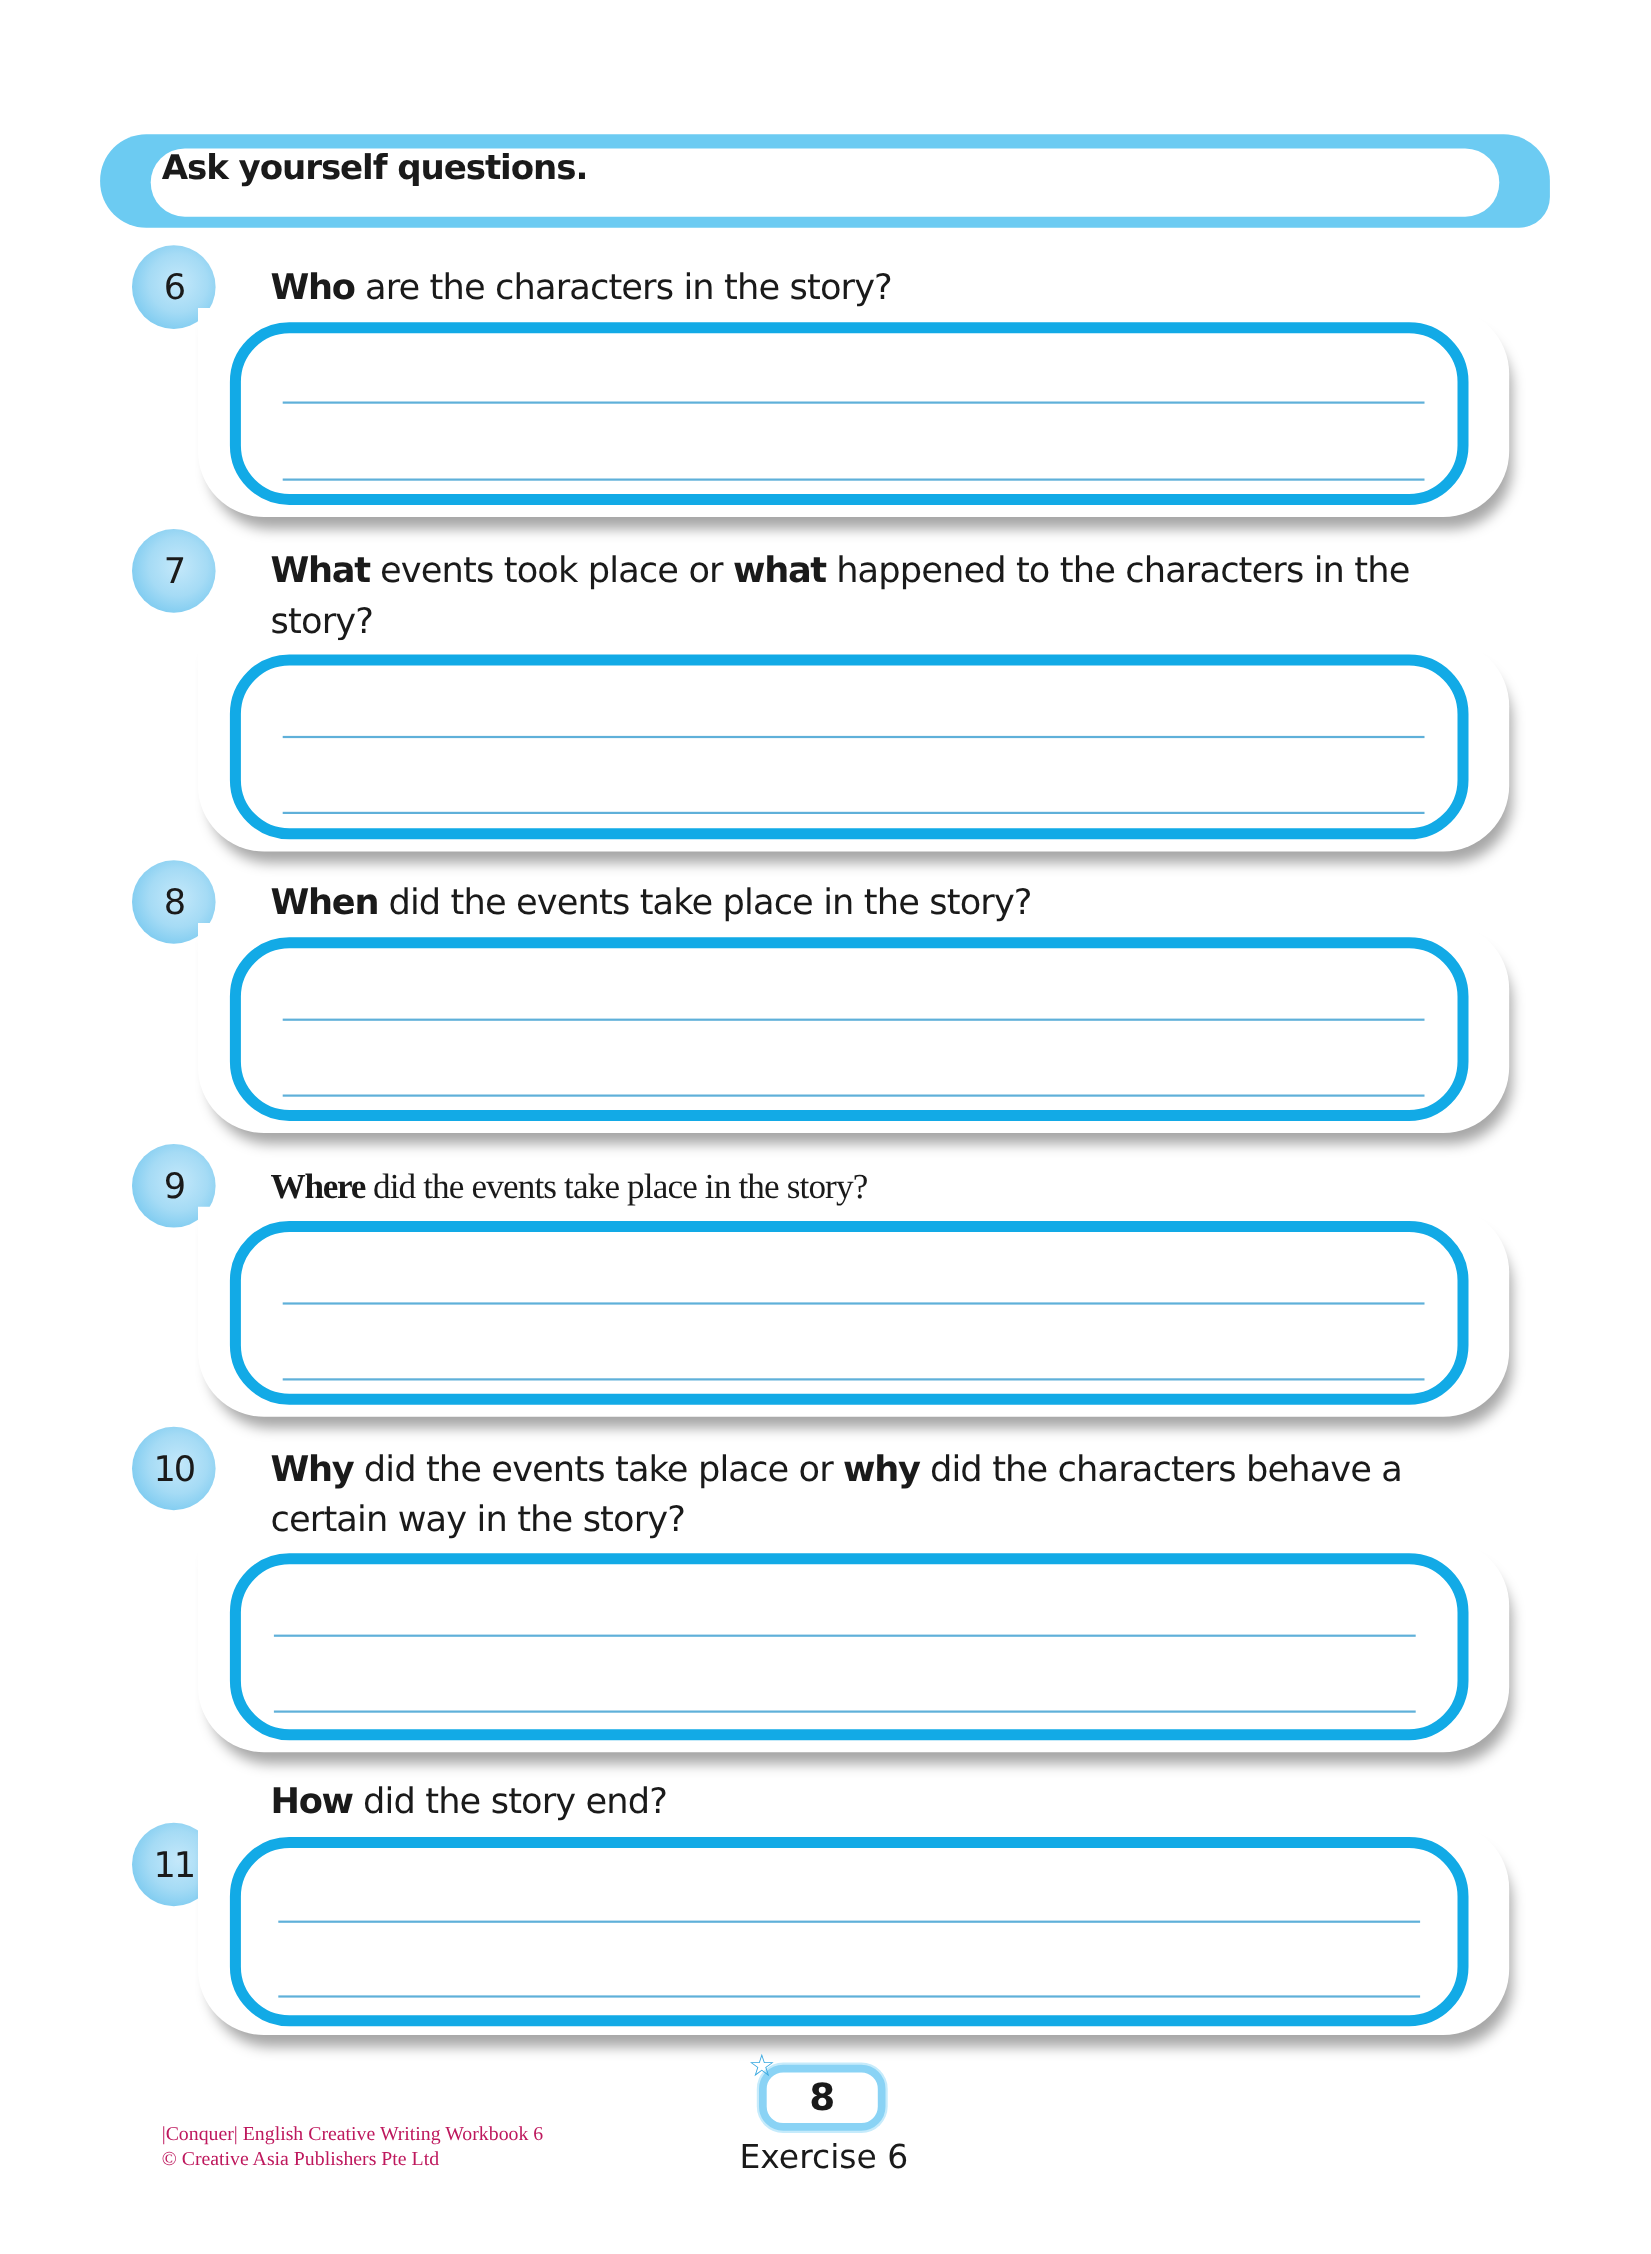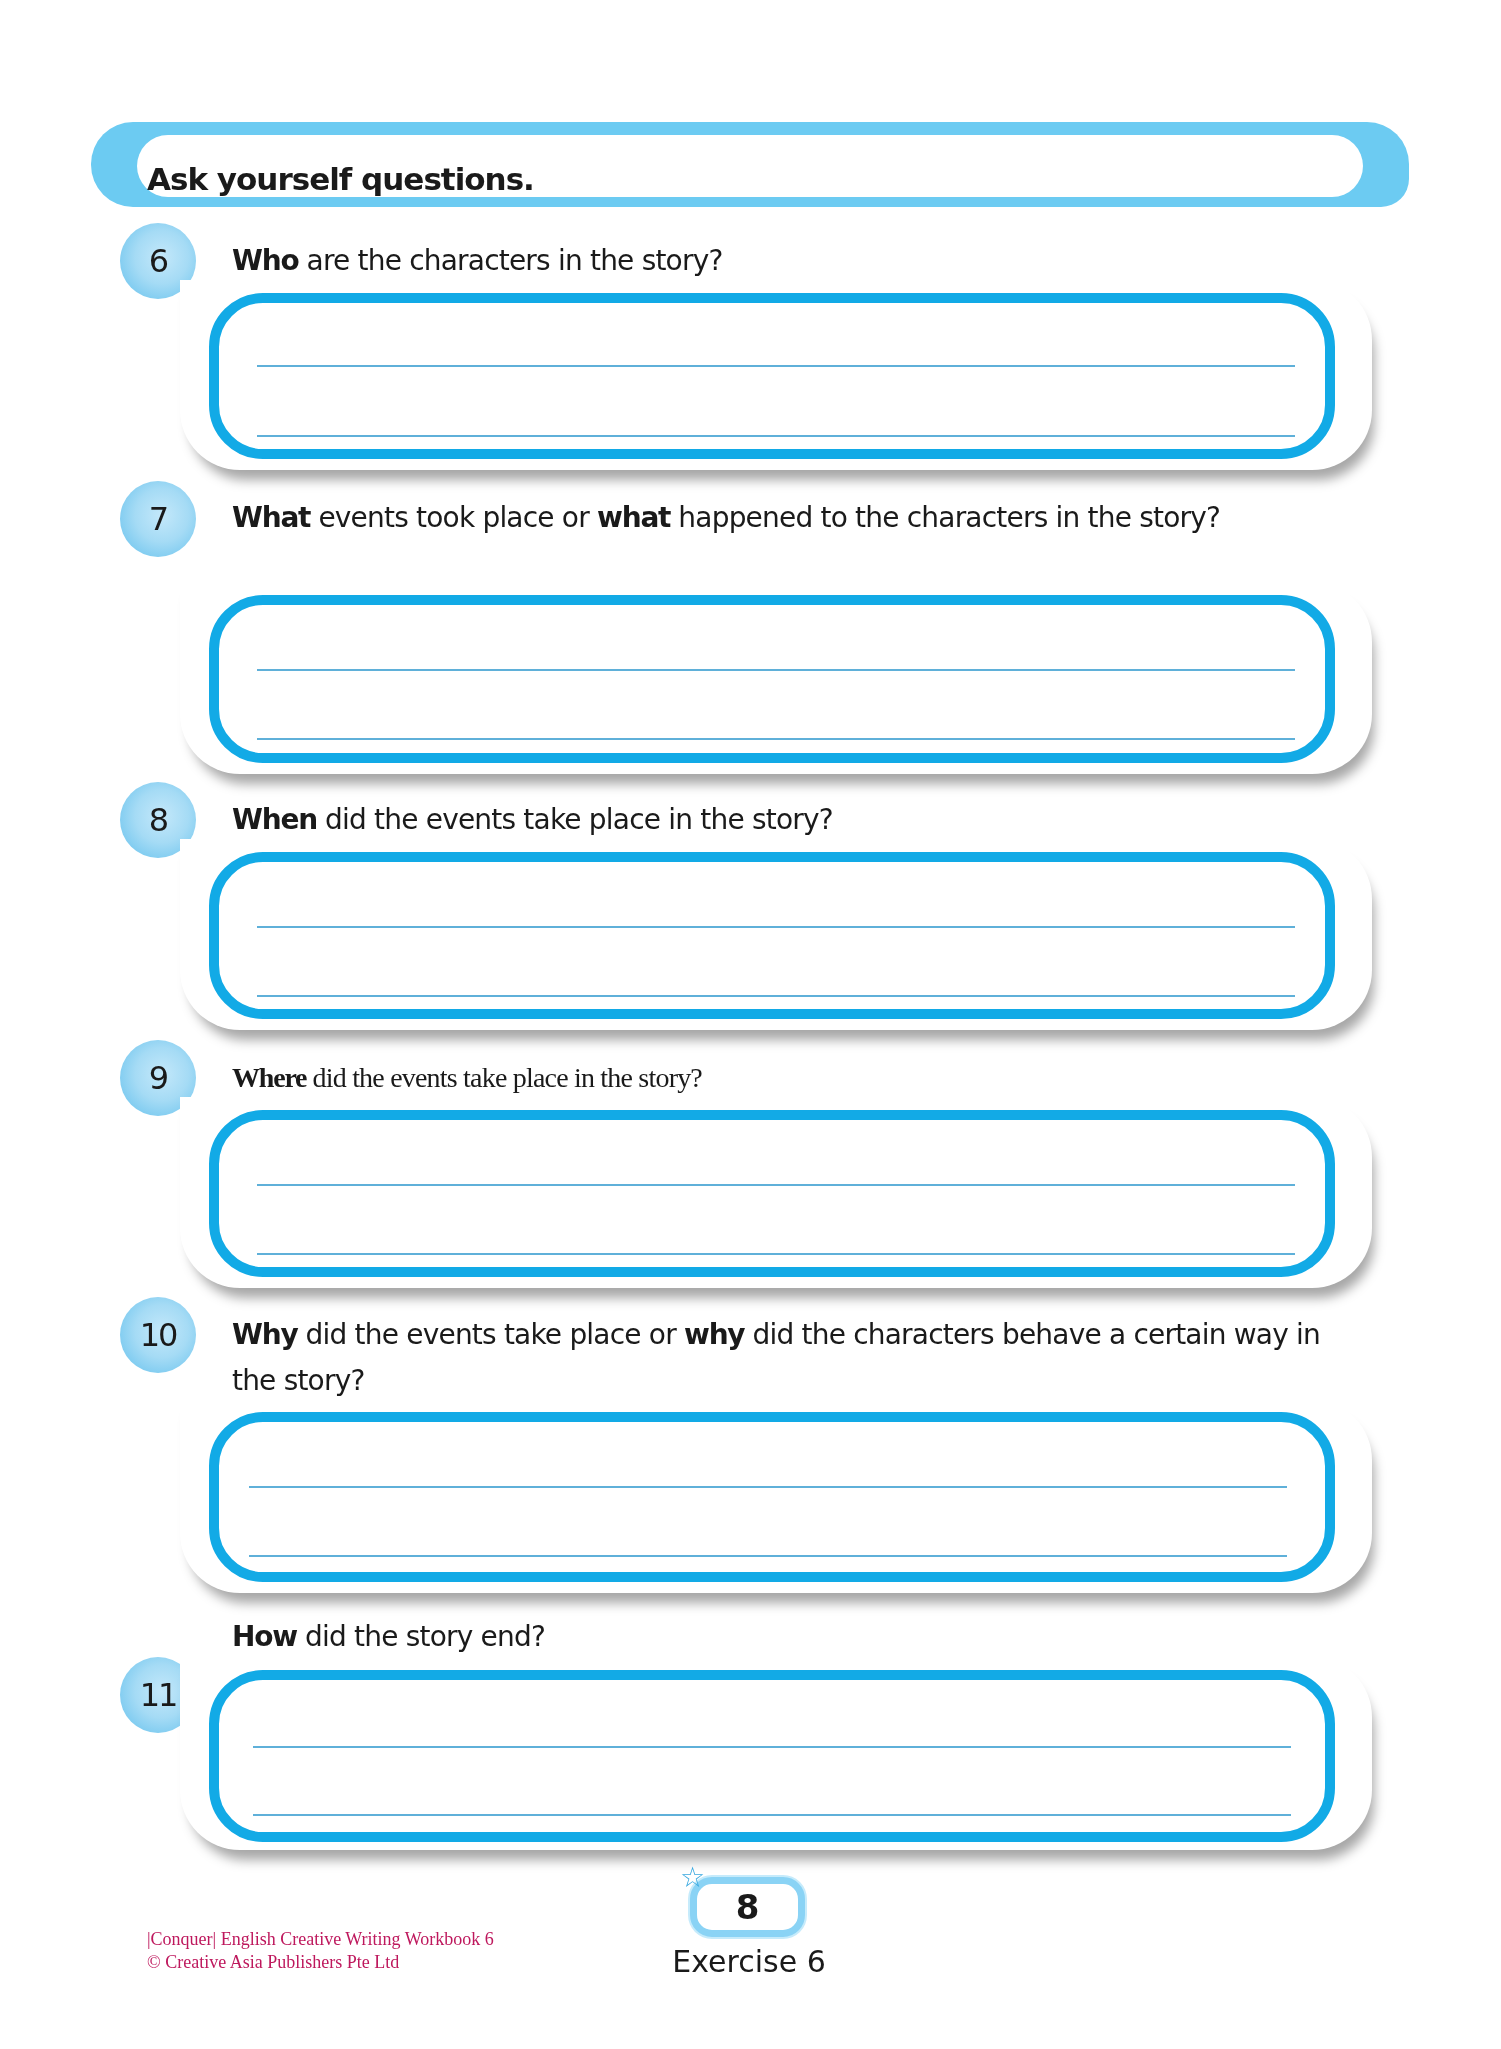--- a/index.html
+++ b/index.html
@@ -7,35 +7,35 @@
     width:1501px; height:2049px; background:#ffffff; position:relative; overflow:hidden;
     font-family: "DejaVu Sans", sans-serif; color:#1a1a1a;
   }
   .banner {
     position:absolute; left:91px; top:122px; width:1318px; height:85px;
     background:#6ccbf2; border-radius:42px 42px 28px 42px;
   }
   .banner-inner {
     position:absolute; left:46px; top:13px; right:46px; height:62px;
     background:#fff; border-radius:31px;
-    display:flex; align-items:flex-end; padding-left:10px;
+    display:flex; align-items:flex-start; padding-left:10px;
   }
   .banner-title {
     font-family:"DejaVu Sans", sans-serif; font-weight:bold; font-size:31px; letter-spacing:-1px; color:#1a1a1a;
   }
   .num-circle {
     position:absolute; left:120px; width:76px; height:76px; border-radius:50%;
     background: radial-gradient(circle at 55% 45%, #c4e8fa 0%, #a5dbf5 45%, #6cc4ee 90%, #5ab9e8 100%);
     display:flex; align-items:center; justify-content:center;
     font-family:"DejaVu Sans", sans-serif; font-size:32px; color:#1a1a1a; font-weight:normal;
     letter-spacing:-2px;
   }
   .question {
-    position:absolute; left:232px; width:1110px;
-    font-family:"DejaVu Sans", sans-serif; font-size:28px; line-height:46px; color:#1a1a1a;
+    position:absolute; left:246px; width:1110px;
+    font-family:"DejaVu Sans", sans-serif; font-size:32px; line-height:46px; color:#1a1a1a;
     letter-spacing:-0.8px;
   }
   .question b { font-weight:bold; letter-spacing:-1.2px; }
   .card {
     position:absolute; left:180px; width:1192px; background:#fff;
     border-radius:0 60px 60px 60px;
     box-shadow: 6px 14px 12px -4px rgba(0,0,0,0.35);
   }
   .answer-box {
     position:absolute; left:209px; width:1126px;

